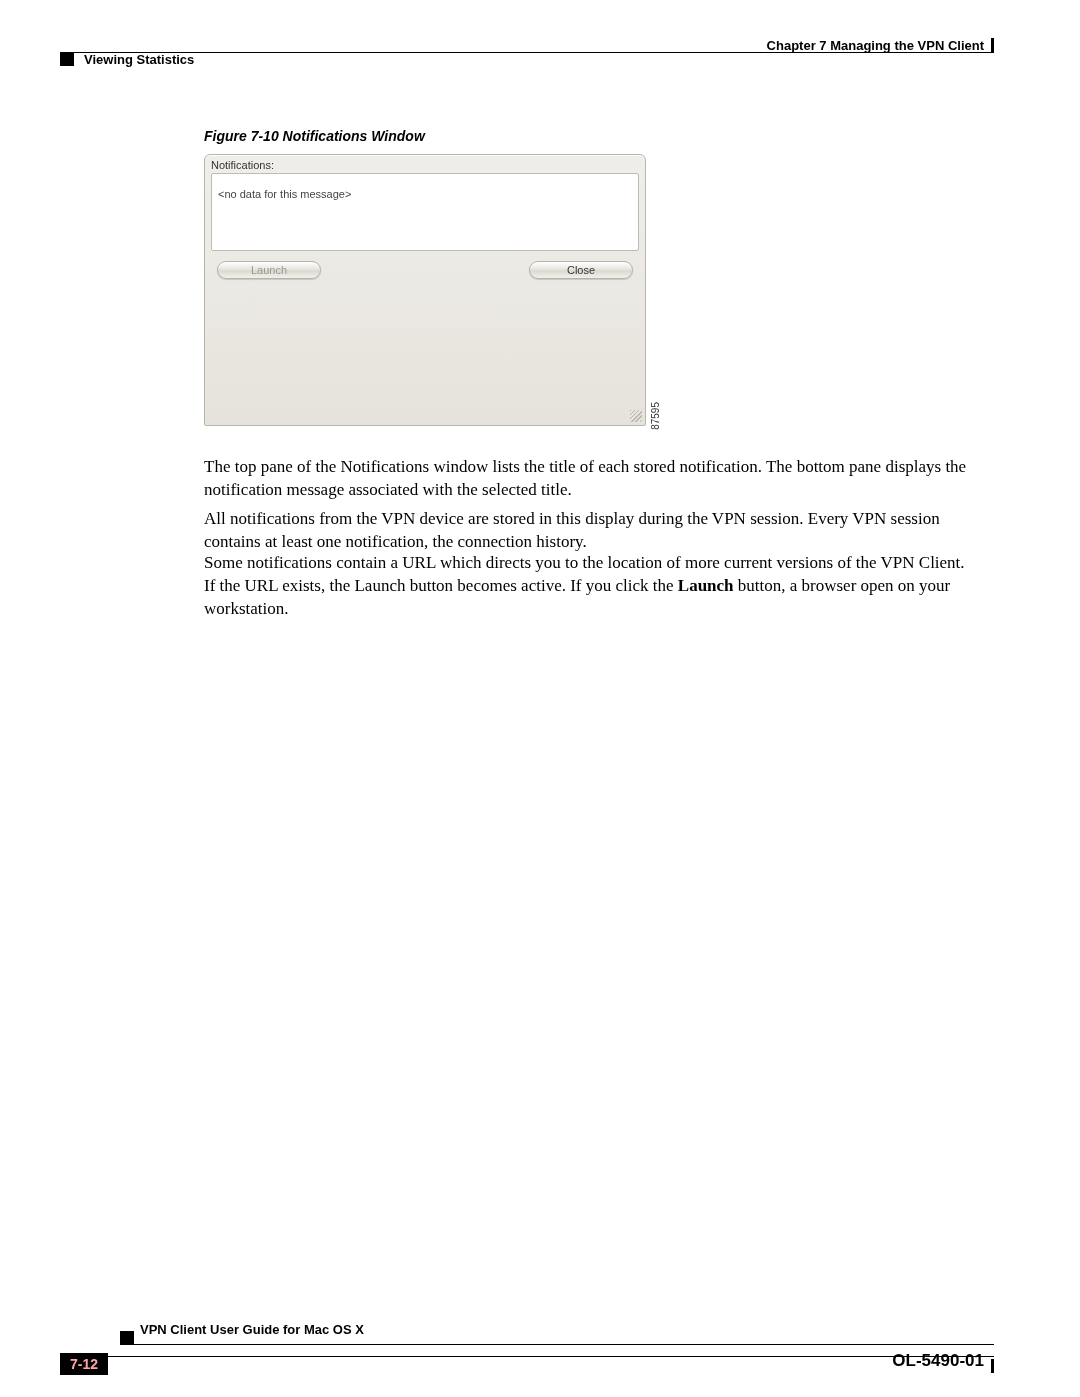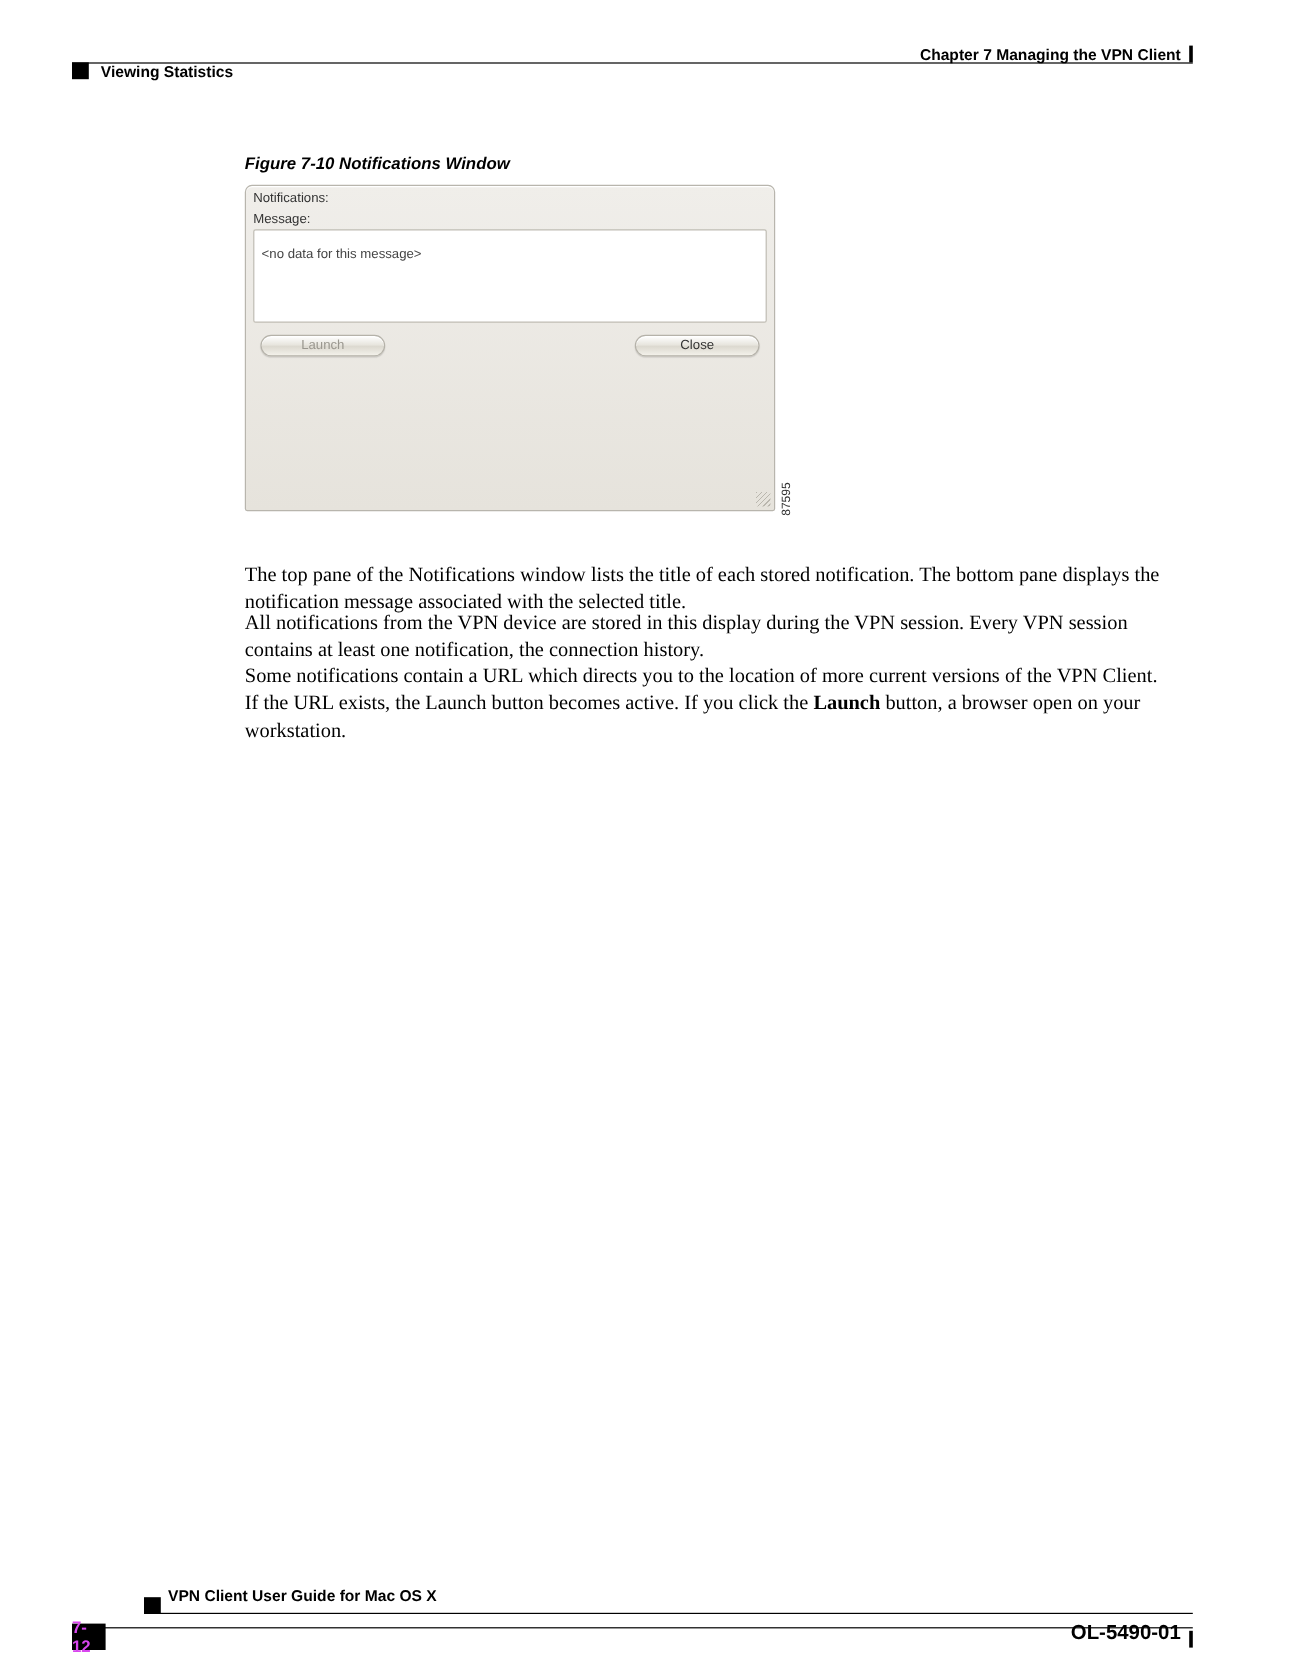--- a/index.html
+++ b/index.html
@@ -170,21 +170,21 @@
   }
 
   
   .para {
     position:absolute;
     left:204px;
     width: 770px;
     font-size:17px;
     line-height:1.35;
   }
-  .p1 { top: 468px; }
+  .p1 { top: 456px; }
   .p2 { top: 508px; }
   .p3 { top: 552px; }
 
   
   .ftr-rule {
     position:absolute;
     left:60px; right:86px;
     bottom: 40px;
     border-top:1px solid #000;
   }
@@ -206,23 +206,23 @@
   .ftr-guide-rule {
     position:absolute;
     left:120px; right:86px;
     bottom:52px;
     border-top:1px solid #000;
   }
   .page-num-box {
     position:absolute;
     left:60px;
     bottom:22px;
-    width:28px; height:22px;
+    width:48px; height:22px;
     background:#000;
-    color:#d946ef;
+    color:#fca5a5;
     font-family: Arial, Helvetica, sans-serif;
     font-weight:bold;
     font-size:14px;
     display:flex; align-items:center; justify-content:center;
   }
   .ftr-doc-id {
     position:absolute;
     right:96px;
     bottom:26px;
     font-family: Arial, Helvetica, sans-serif;
@@ -246,21 +246,20 @@
   <div class="hdr-right">Chapter 7    Managing the VPN Client</div>
   <div class="hdr-right-bar"></div>
   <div class="hdr-left-square"></div>
   <div class="hdr-left-text">Viewing Statistics</div>
 
   <div class="figcap">Figure 7-10    Notifications Window</div>
 
   <div class="shot-wrap">
     <div class="shot">
       <div class="sect-label">Notifications:</div>
-      <div class="sect-label">Message:</div>
       <div class="msg-box">
         <span>&lt;no data for this message&gt;</span>
       </div>
       <div class="btn-row">
         <div class="aqua-btn disabled">Launch</div>
         <div class="aqua-btn">Close</div>
       </div>
       <div class="resize-grip"></div>
     </div>
     <div class="shot-id">87595</div>

